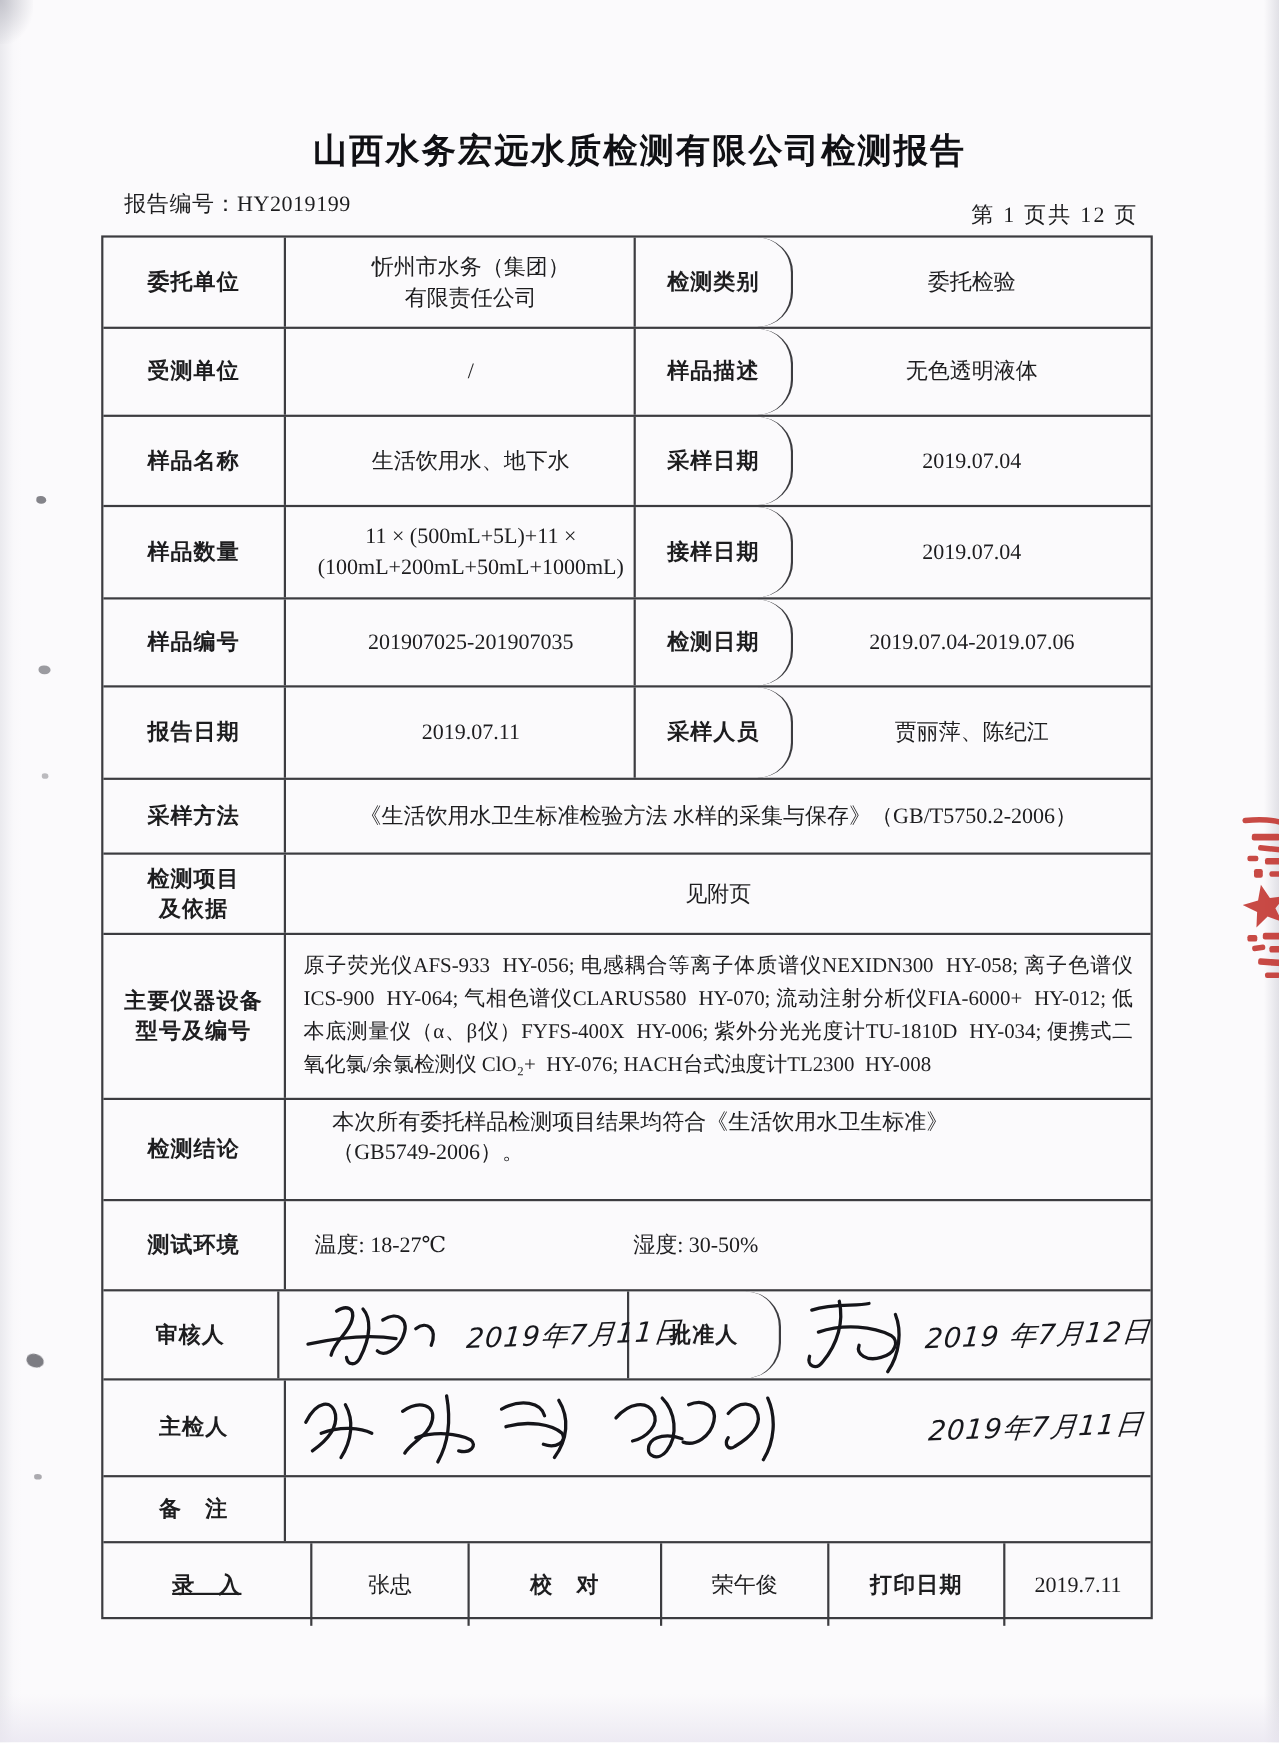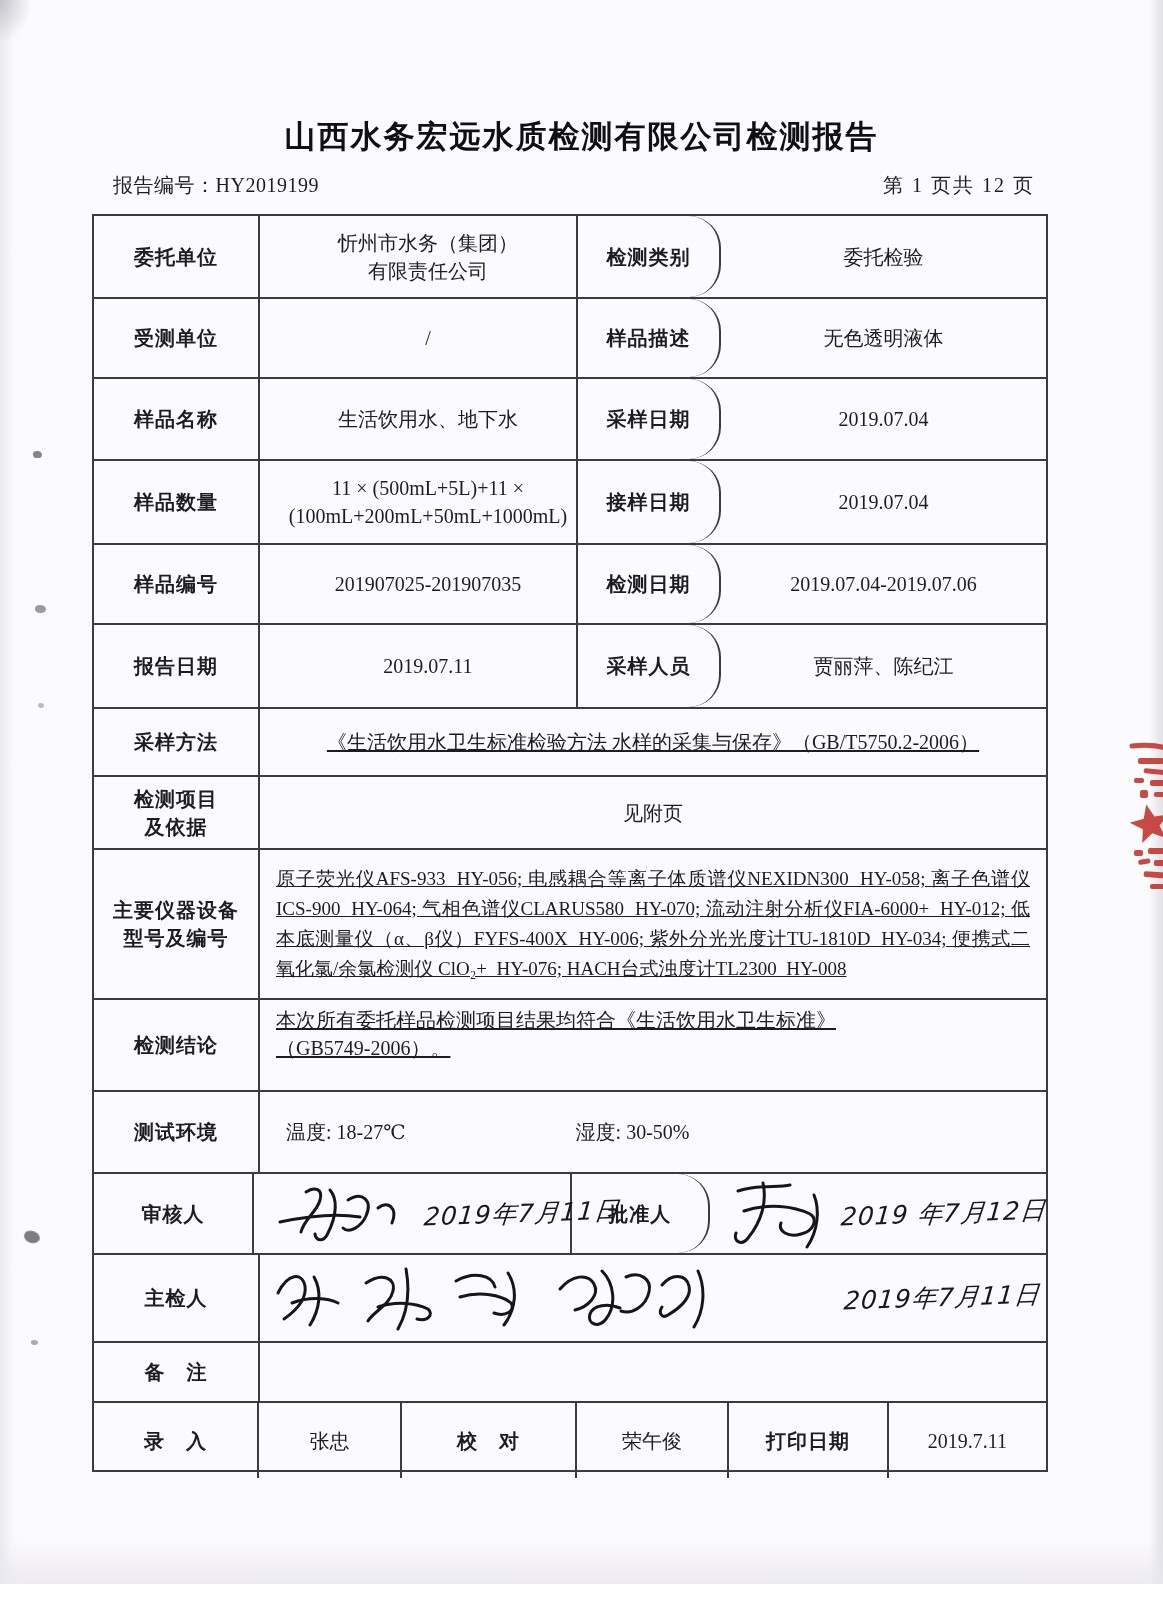--- a/index.html
+++ b/index.html
@@ -29,49 +29,49 @@
   .m5{left:38px;top:703px;width:6px;height:5px;opacity:.4;}
 
   
   .title{
     position:absolute;left:0;top:116px;width:1163px;
     text-align:center;font-family:Liberation Mono, monospace;
     font-weight:bold;font-size:31px;letter-spacing:2px;color:#101014;
   }
   .meta{position:absolute;left:113px;top:172px;width:922px;height:30px;font-size:20px;}
   .meta .repno{position:absolute;left:0;top:0;letter-spacing:.5px;}
-  .meta .pageind{position:absolute;right:0;top:0;letter-spacing:2px;}
+  .meta .pageind{position:absolute;right:0;top:10px;letter-spacing:2px;}
 
   
   .tbl{
     position:absolute;left:92px;top:214px;width:956px;height:1258px;
     border:2px solid #3c3c40;box-sizing:border-box;
     display:flex;flex-direction:column;
     background:transparent;
   }
   .row{display:flex;box-sizing:border-box;border-bottom:2px solid #3c3c40;flex:0 0 auto;}
   .row:last-child{border-bottom:none;}
   .c{box-sizing:border-box;border-right:2px solid #3c3c40;
      display:flex;flex-direction:column;align-items:center;justify-content:center;
      font-size:20px;line-height:28px;text-align:center;overflow:visible;}
   .c:last-child{border-right:none;}
   .lab{font-weight:bold;letter-spacing:1px;}
   .w-lab1{width:166px;}  .w-val1{width:318px;padding-left:20px;}  .w-lab2{width:143px;border-radius:32px;}  .w-val2{flex:1;}
   .wide{flex:1;}
   .left{align-items:flex-start;text-align:left;border-radius:12px;}
-  .pad{padding:20px 16px;text-decoration:underline;}
+  .pad{padding:20px 16px;}
   .pre{white-space:pre-wrap;}
   .instr{font-size:19px;line-height:30px;text-align:justify;}
-  .top{justify-content:flex-start;}
+  .top{justify-content:flex-start;margin-left:26px;}
   .envcell{flex-direction:row;justify-content:flex-start;align-items:center;}
   .envcell .t1{margin-left:26px;}
   .envcell .t2{margin-left:170px;}
 
   
-  .b1{width:165px;} .b2{width:143px;} .b3{width:175px;} .b4{width:152px;} .b5{width:160px;} .b6{flex:1;}
+  .b1{width:190px;text-decoration:underline;} .b2{width:143px;} .b3{width:175px;} .b4{width:152px;} .b5{width:160px;} .b6{flex:1;}
 
   
   .sigcell{flex-direction:row;justify-content:flex-start;align-items:center;overflow:visible;}
   .sig{flex:0 0 auto;}
   .sig path{fill:none;stroke:#15151a;stroke-width:3;stroke-linecap:round;stroke-linejoin:round;}
   .hand{
     font-family:"DejaVu Sans","Liberation Sans",sans-serif;
     font-style:italic;font-size:25px;white-space:nowrap;color:#17171c;
     transform:rotate(-2deg) skewX(-7deg);letter-spacing:1px;
   }

